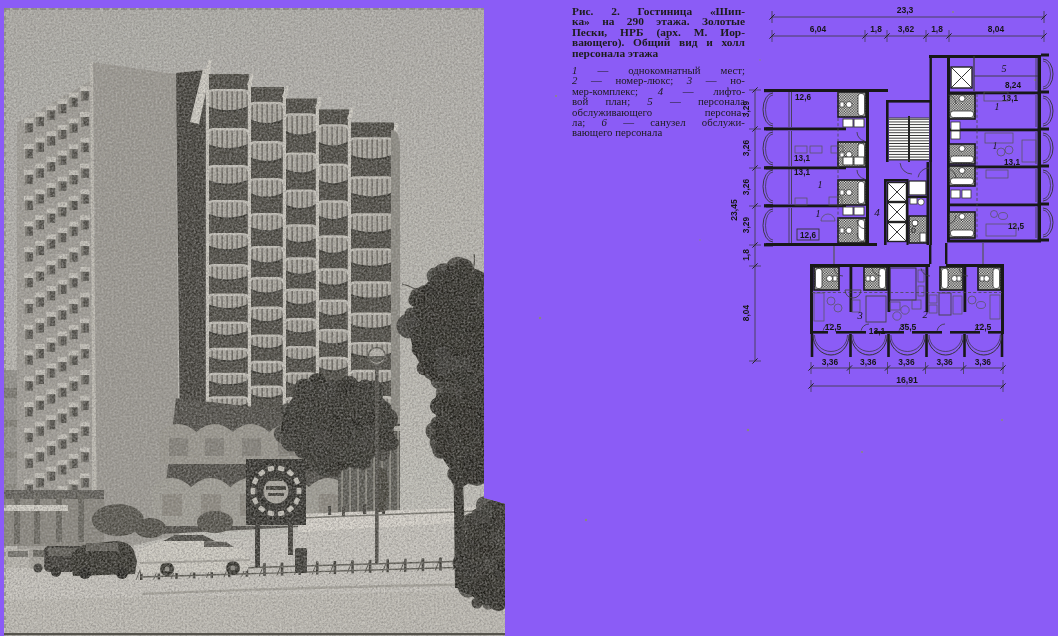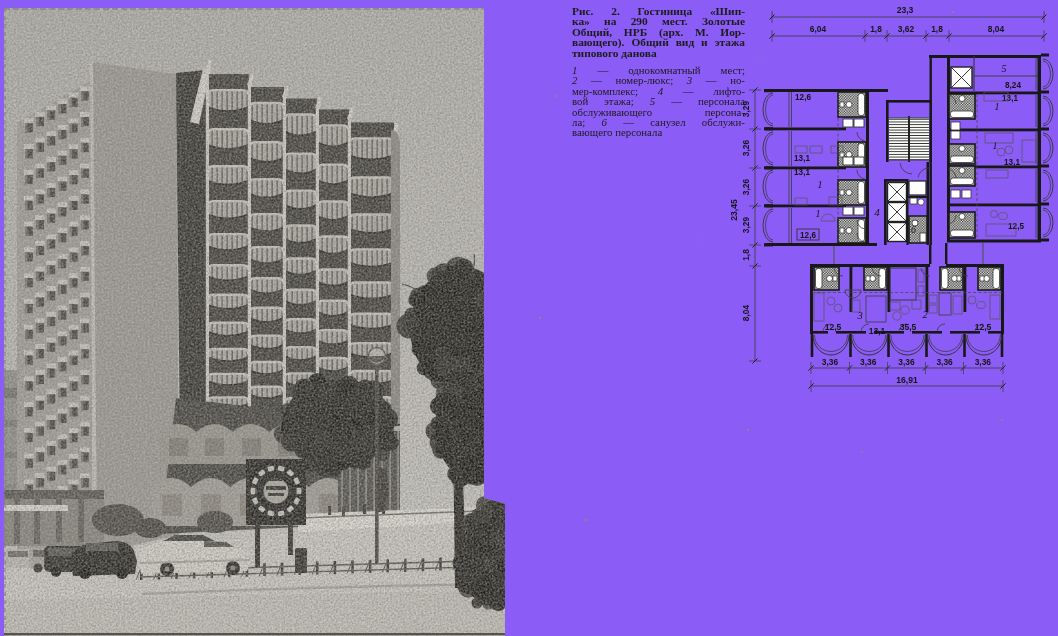--- a/index.html
+++ b/index.html
@@ -1375,38 +1375,38 @@
 <div class="cap">
         <span>Рис.</span>
         <span>2.</span>
         <span>Гостиница</span>
         <span>«Шип-</span>
       </div>
 <div class="cap">
         <span>ка»</span>
         <span>на</span>
         <span>290</span>
-        <span>мест.</span>
+        <span>этажа.</span>
         <span>Золотые</span>
       </div>
 <div class="cap">
-        <span>Общий,</span>
+        <span>Пески,</span>
         <span>НРБ</span>
         <span>(арх.</span>
         <span>М.</span>
         <span>Иор-</span>
       </div>
 <div class="cap">
         <span>вающего).</span>
         <span>Общий</span>
         <span>вид</span>
         <span>и</span>
-        <span>этажа</span>
+        <span>холл</span>
       </div>
-<div class="cap last">типового данова</div>
+<div class="cap last">персонала этажа</div>
 <div style="height:7px"></div>
 <div class="leg">
         <span><i>1</i></span>
         <span>—</span>
         <span>однокомнатный</span>
         <span>мест;</span>
       </div>
 <div class="leg">
         <span><i>2</i></span>
         <span>—</span>
@@ -1416,21 +1416,21 @@
         <span>но-</span>
       </div>
 <div class="leg">
         <span>мер-комплекс;</span>
         <span><i>4</i></span>
         <span>—</span>
         <span>лифто-</span>
       </div>
 <div class="leg">
         <span>вой</span>
-        <span>этажа;</span>
+        <span>план;</span>
         <span><i>5</i></span>
         <span>—</span>
         <span>персонала</span>
       </div>
 <div class="leg">
         <span>обслуживающего</span>
         <span>персона-</span>
       </div>
 <div class="leg">
         <span>ла;</span>

